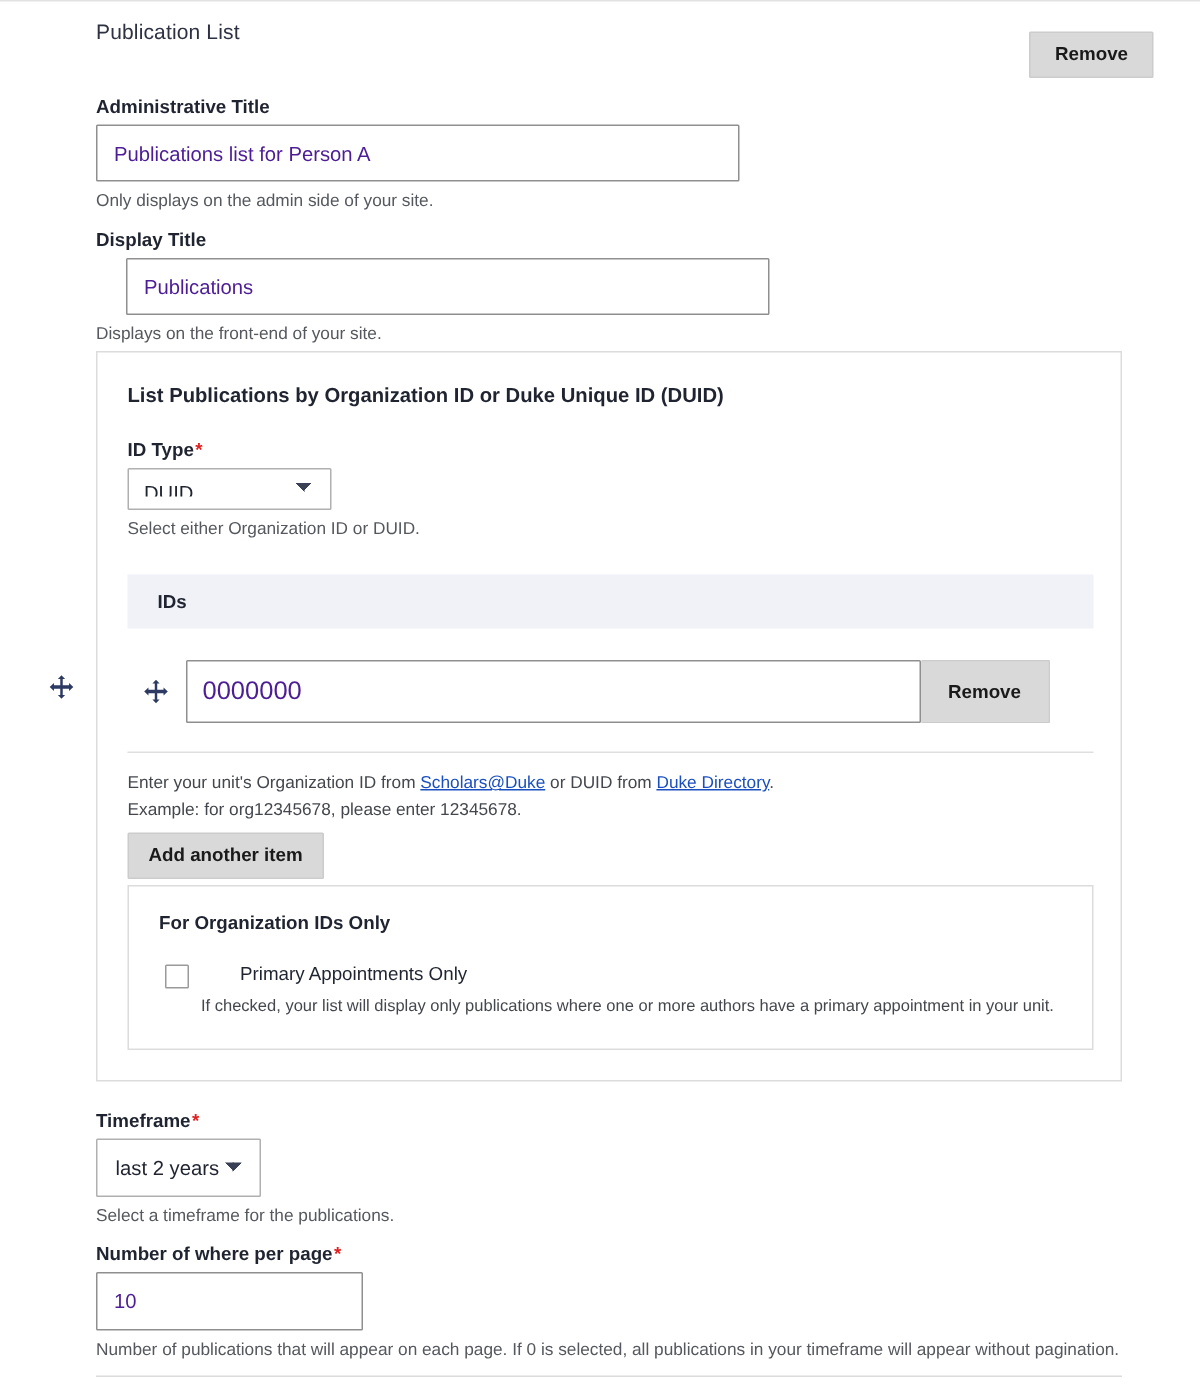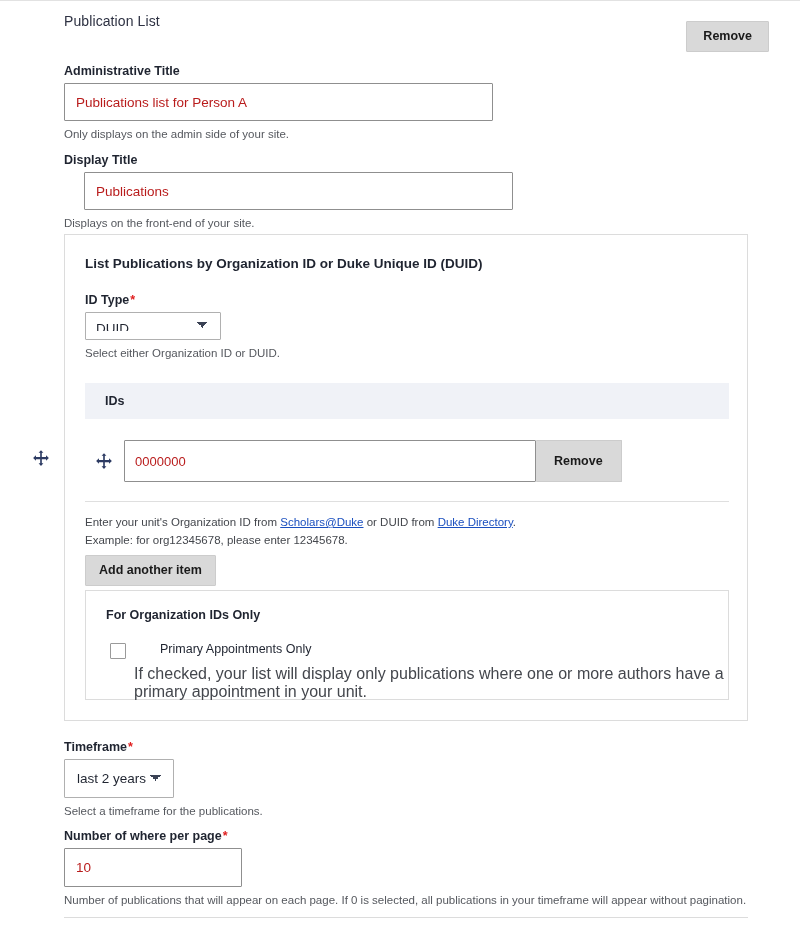--- a/index.html
+++ b/index.html
@@ -61,21 +61,21 @@
   .desc {
     font-size: 11.5px;
     color: #55585e;
     margin-top: 5px;
     line-height: 1.45;
   }
   .text-input {
     display: block;
     font-family: "Liberation Sans", sans-serif;
     font-size: 13.5px;
-    color: #b91c1c;
+    color: #4c1d95;
     border: 1px solid #8f8f8f;
     background: #fff;
     padding: 9px 11px;
     border-radius: 1px;
     outline: none;
   }
 
   .admin-title-wrap { position: absolute; left: 64px; top: 63px; }
   .admin-title-wrap .text-input { width: 429px; height: 38px; }
   .display-title-wrap { position: absolute; left: 64px; top: 152px; }
@@ -147,22 +147,22 @@
     flex: 0 0 auto;
     cursor: move;
   }
   .drag-outer {
     position: absolute;
     left: 32px; top: 448px;
     width: 18px; height: 18px;
     cursor: move;
   }
   .id-input {
-    width: 412px; height: 42px;
-    font-size: 13px;
+    width: 490px; height: 42px;
+    font-size: 17px;
     border: 1px solid #8f8f8f;
     padding: 9px 10px;
   }
   .row-remove {
     height: 42px;
     padding: 0 18px;
     border-left: none;
     margin-left: 0;
   }
   .ids-divider {
@@ -221,21 +221,21 @@
     outline: none;
   }
   .cb-label {
     font-size: 12.5px;
     color: #1f2430;
     cursor: pointer;
   }
   .cb-desc {
     position: absolute;
     left: 48px; top: 74px;
-    font-size: 16px;
+    font-size: 11px;
     color: #44474d;
   }
 
   
   .timeframe-wrap { position: absolute; left: 64px; top: 739px; }
   #timeframe-select { height: 39px; padding-right: 26px; padding-left: 12px; }
   .items-wrap { position: absolute; left: 64px; top: 828px; }
   .items-wrap .text-input { width: 178px; height: 39px; }
 
   .bottom-rule {

